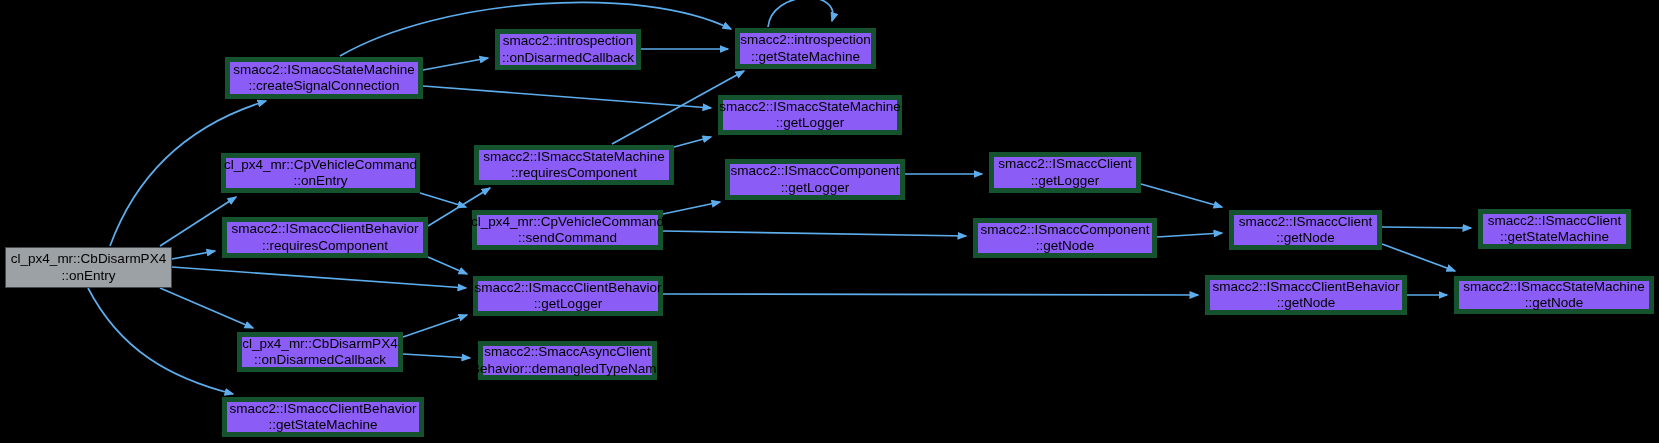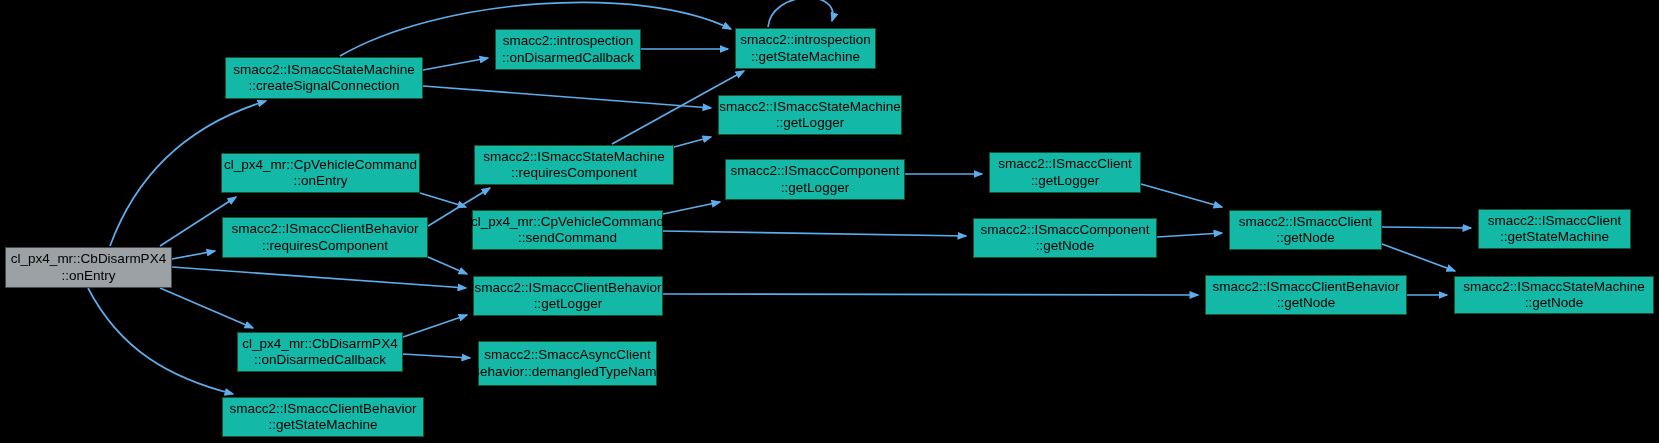--- a/index.html
+++ b/index.html
@@ -7,22 +7,22 @@
     position:relative;
     width:1659px;height:443px;
     background:#000;
     font-family:"Liberation Sans", sans-serif;
     overflow:hidden;
   }
   .edges{position:absolute;left:0;top:0;}
   .node{
     position:absolute;
     box-sizing:border-box;
-    background:#14b8a6;
-    border:1px solid #14532d;
+    background:#8b5cf6;
+    border:5px solid #14532d;
     color:#000;
     display:flex;flex-direction:column;
     align-items:center;justify-content:center;
     text-align:center;
     font-size:13.5px;line-height:16.5px;
     white-space:nowrap;
     cursor:pointer;
   }
   .node.hl{
     background:#9ca1a5;
@@ -130,21 +130,21 @@
   <div class="node" style="left:725px;top:159px;width:180px;height:41px;">
     <span>smacc2::ISmaccComponent</span>
     <span>::getLogger</span>
   </div>
 
   <div class="node" style="left:473px;top:276px;width:190px;height:40px;">
     <span>smacc2::ISmaccClientBehavior</span>
     <span>::getLogger</span>
   </div>
 
-  <div class="node" style="left:478px;top:341px;width:179px;height:45px;">
+  <div class="node" style="left:478px;top:341px;width:179px;height:39px;">
     <span>smacc2::SmaccAsyncClient</span>
     <span>Behavior::demangledTypeName</span>
   </div>
 
   <div class="node" style="left:989px;top:152px;width:152px;height:41px;">
     <span>smacc2::ISmaccClient</span>
     <span>::getLogger</span>
   </div>
 
   <div class="node" style="left:973px;top:218px;width:184px;height:40px;">

